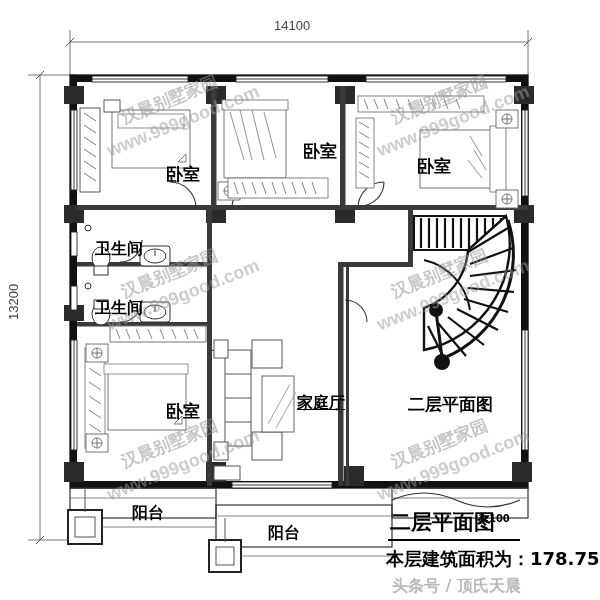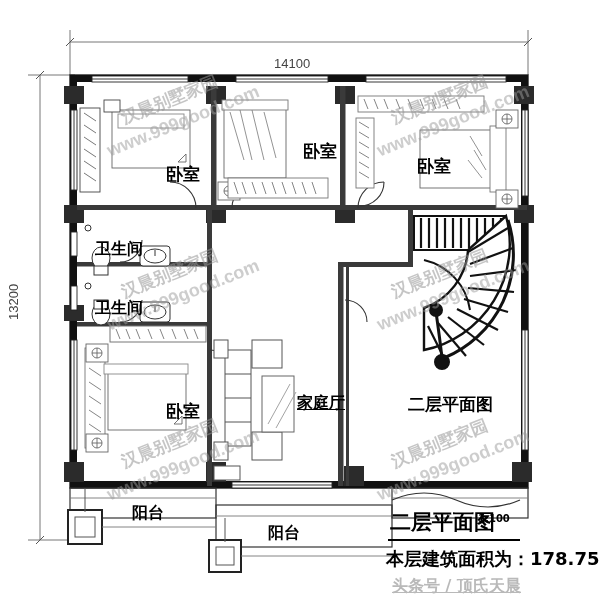--- a/index.html
+++ b/index.html
@@ -305,21 +305,21 @@
       <line x1="225" y1="518" x2="225" y2="542" stroke="#555" stroke-width="1"></line>
       <line x1="102" y1="527" x2="216" y2="527" stroke="#777" stroke-width="0.9"></line>
       <line x1="241" y1="556" x2="392" y2="556" stroke="#777" stroke-width="0.9"></line>
 
       <path d="M392 500 Q424 486 456 500 Q488 514 520 500" fill="none" stroke="#333" stroke-width="1.2"></path>
     </g>
 
     <line x1="388" y1="540" x2="520" y2="540" stroke="#000" stroke-width="2"></line>
   </svg>
 
-  <div class="dim" style="left:274px;top:18px;margin-top:38px;">14100</div>
+  <div class="dim" style="left:274px;top:18px;">14100</div>
   <div class="dim" style="left:6px;top:320px;transform:rotate(-90deg);transform-origin:left top;">13200</div>
 
   <div id="wm-layer">
       <div class="wm" style="left: 118px; top: 108px; font-size: 17px;">汉晨别墅家园</div>
       <div class="wm2" style="left: 104px; top: 142px; font-size: 18px;">www.999good.com</div>
       <div class="wm" style="left: 388px; top: 108px; font-size: 17px;">汉晨别墅家园</div>
       <div class="wm2" style="left: 374px; top: 142px; font-size: 18px;">www.999good.com</div>
       <div class="wm" style="left: 118px; top: 282px; font-size: 17px;">汉晨别墅家园</div>
       <div class="wm2" style="left: 104px; top: 316px; font-size: 18px;">www.999good.com</div>
       <div class="wm" style="left: 388px; top: 282px; font-size: 17px;">汉晨别墅家园</div>
@@ -339,15 +339,15 @@
       <div class="lbl" style="left: 166px; top: 400px; font-size: 17px;">卧室</div>
       <div class="lbl" style="left: 297px; top: 393px; font-size: 16px; text-decoration: underline;">家庭厅</div>
       <div class="lbl" style="left: 408px; top: 393px; font-size: 17px;">二层平面图</div>
       <div class="lbl" style="left: 132px; top: 503px; font-size: 16px;">阳台</div>
       <div class="lbl" style="left: 268px; top: 523px; font-size: 16px;">阳台</div>
     </div>
 
   <div class="ttl" style="left:382px;top:508px;font-size:21px;margin-left:8px;">二层平面图</div>
   <div class="ttl" style="left:478px;top:513px;font-size:10px;font-weight:bold;">1:100</div>
   <div class="ttl" style="left:386px;top:547px;font-size:18px;">本层建筑面积为：178.75m²</div>
-  <div class="foot" style="left:392px;top:576px;font-size:16px;text-decoration:underline;">头条号 / 顶氏天晨</div>
+  <div class="foot" style="left:392px;top:576px;font-size:16px;">头条号 / 顶氏天晨</div>
 
 </div>
 
 </body></html>

